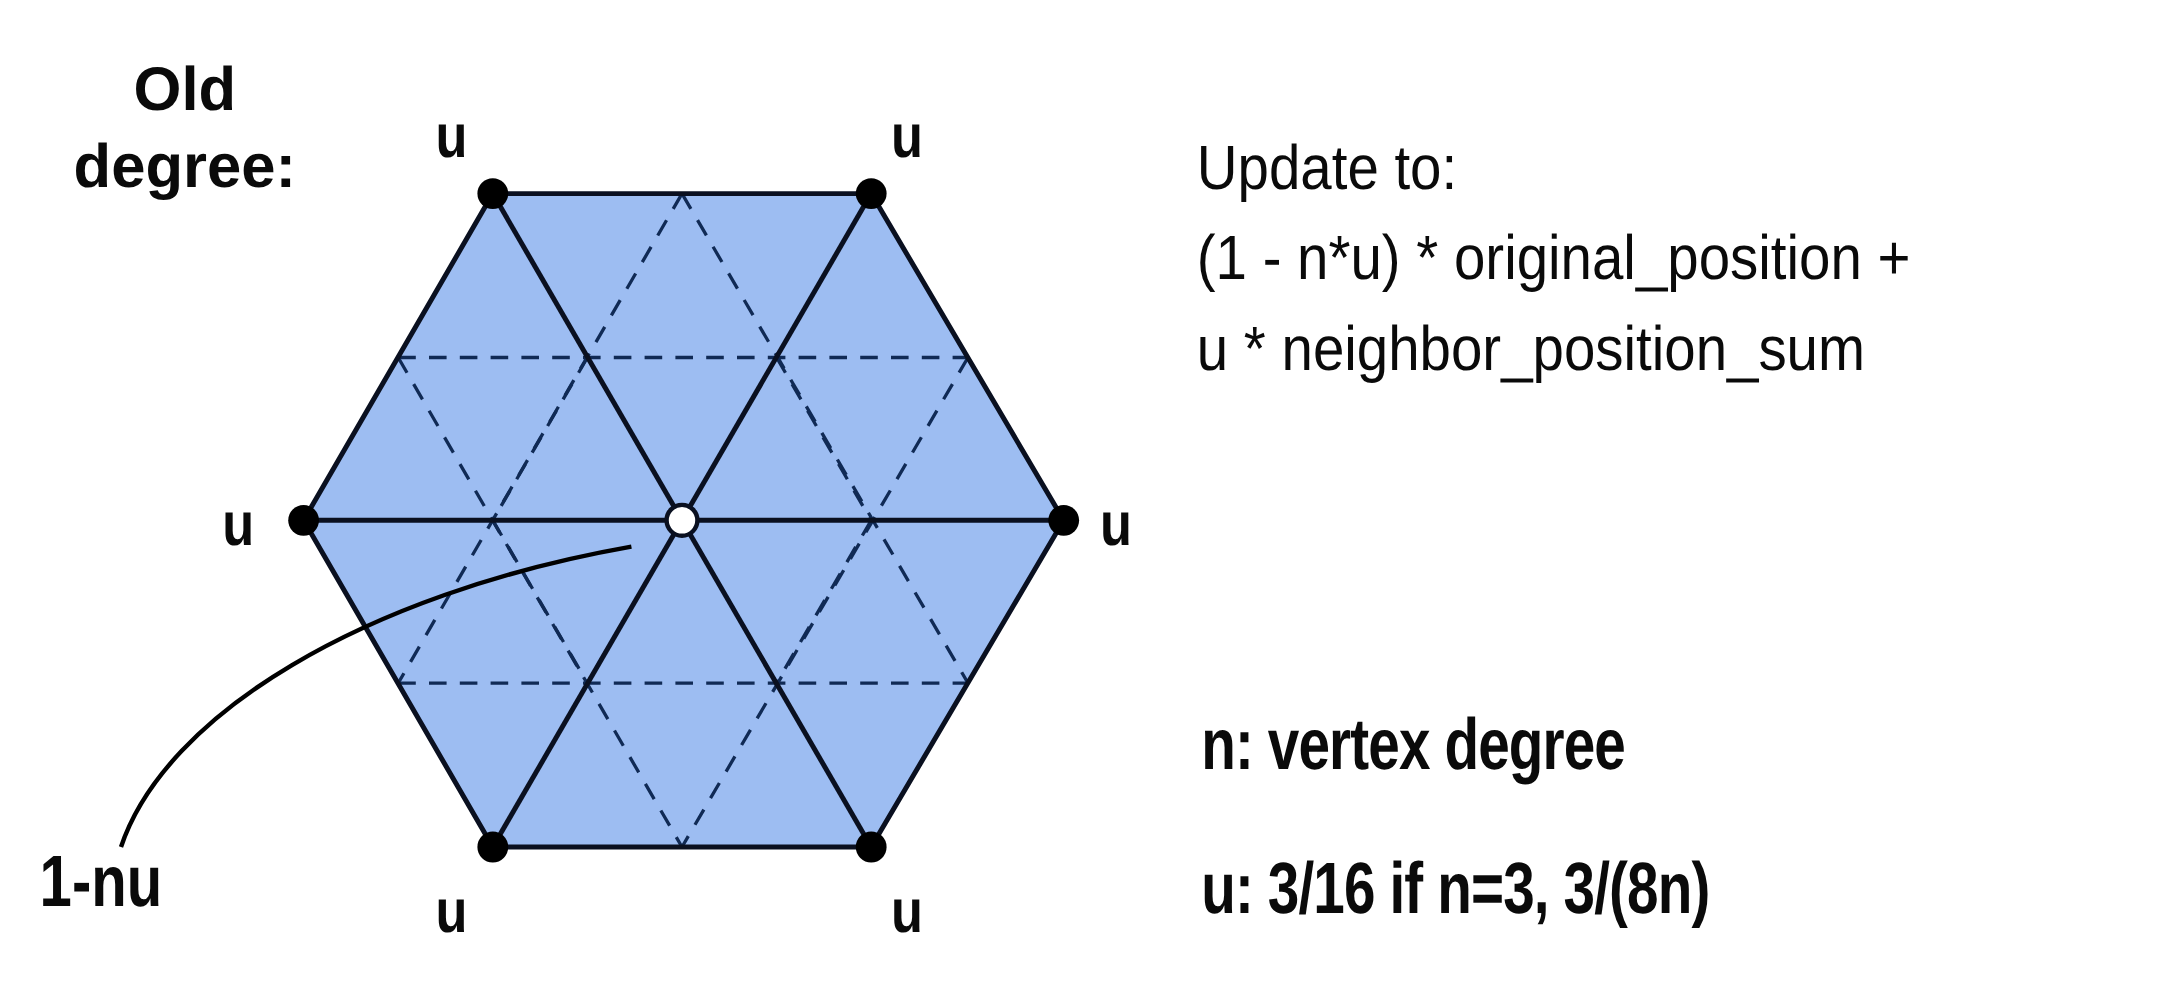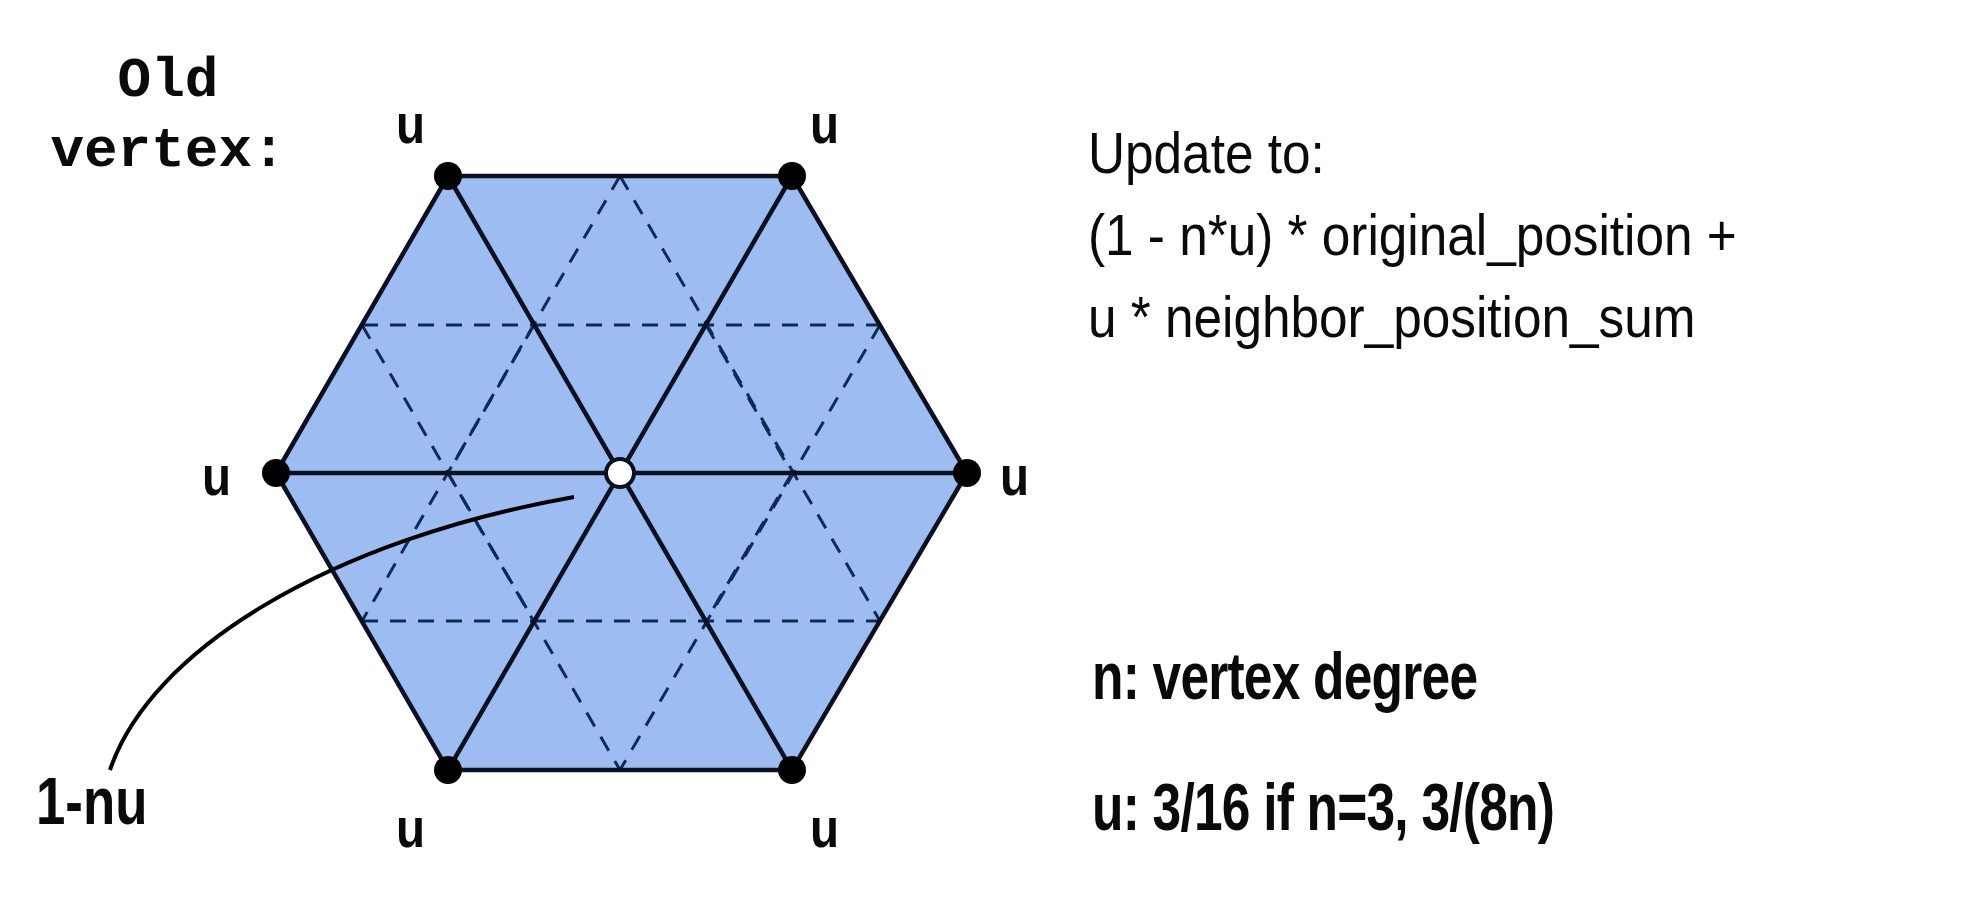--- a/index.html
+++ b/index.html
@@ -6,21 +6,21 @@
     body { width: 1970px; height: 898px; position: relative; overflow: hidden; }
     .slide { position: absolute; left: 0; top: 0; width: 1970px; height: 898px; background: #ffffff; }
     svg.diagram { position: absolute; left: 0; top: 0; }
     .lbl {
       position: absolute; color: #0a0a0a;
       font-family: "Liberation Sans", sans-serif; font-weight: bold;
       white-space: nowrap; line-height: 1;
     }
     .title-lbl {
       position: absolute; left: 38px; top: 46px; width: 260px;
-      font-family: Liberation Mono, monospace; font-weight: bold;
+      font-family: Liberation Sans, sans-serif; font-weight: bold;
       font-size: 56px; line-height: 70px; color: #0a0a0a; text-align: center;
     }
     .u-lbl { font-size: 56px; transform: scaleX(0.85); transform-origin: left top; }
     .formula {
       position: absolute; left: 1088px; top: 112px;
       font-family: "Liberation Sans", sans-serif; font-weight: normal;
       font-size: 57px; line-height: 82px; color: #0a0a0a; white-space: nowrap;
       transform: scaleX(0.9); transform-origin: left top;
     }
     .formula div { display: block; }
@@ -78,21 +78,21 @@
       <circle cx="792" cy="770" r="14"></circle>
       <circle cx="448" cy="770" r="14"></circle>
       <circle cx="276" cy="473" r="14"></circle>
     </g>
 
     <circle cx="620" cy="473" r="14" fill="#ffffff" stroke="#0a1020" stroke-width="4"></circle>
   </svg>
 
   <div class="title-lbl">
     <div>Old</div>
-    <div>vertex:</div>
+    <div>degree:</div>
   </div>
 
   <div class="lbl u-lbl" style="left:396px; top:96px;">u</div>
   <div class="lbl u-lbl" style="left:810px; top:96px;">u</div>
   <div class="lbl u-lbl" style="left:1000px; top:448px;">u</div>
   <div class="lbl u-lbl" style="left:810px; top:800px;">u</div>
   <div class="lbl u-lbl" style="left:396px; top:800px;">u</div>
   <div class="lbl u-lbl" style="left:202px; top:448px;">u</div>
 
   <div class="onenu">1-nu</div>

